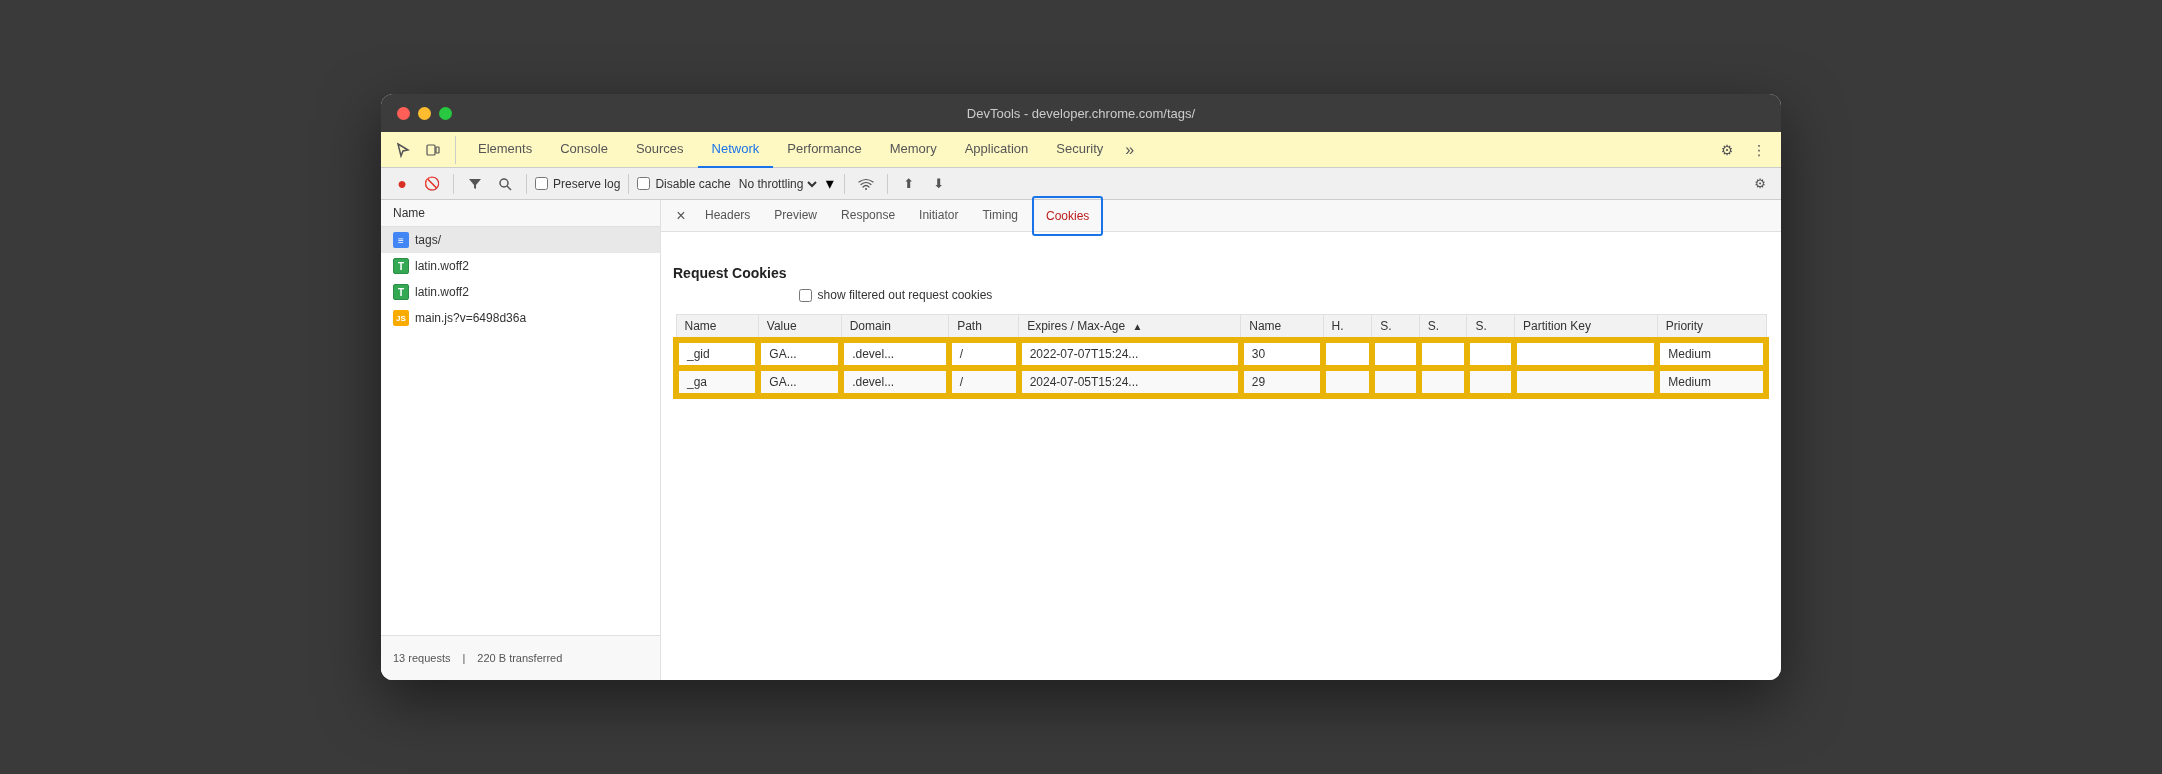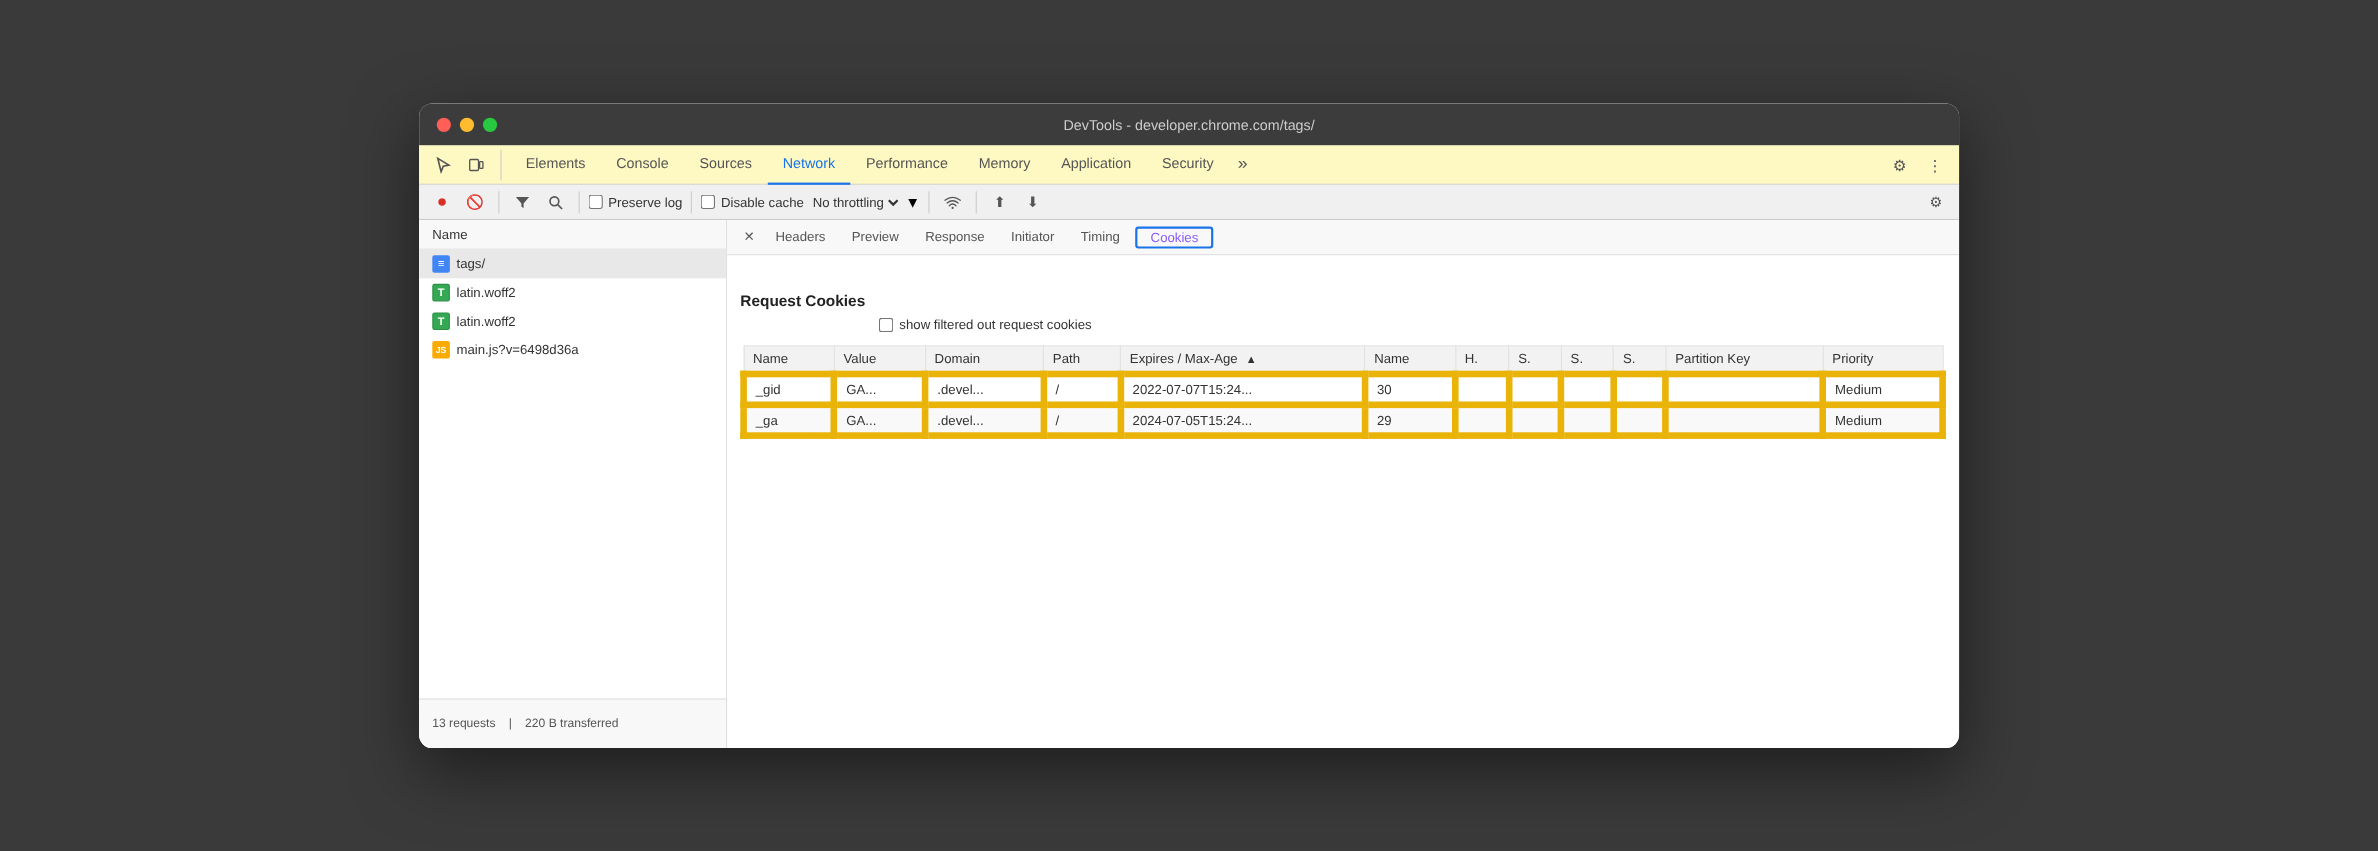--- a/index.html
+++ b/index.html
@@ -144,21 +144,20 @@
       color: #333;
       cursor: pointer;
     }
     .checkbox-label input { cursor: pointer; }
     .throttle-select {
       font-size: 12px;
       border: none;
       background: none;
       color: #333;
       cursor: pointer;
-      text-align: center;
     }
     .main-content {
       display: flex;
       height: 480px;
       background: #fff;
     }
     .file-panel {
       width: 280px;
       border-right: 1px solid #e0e0e0;
       display: flex;
@@ -229,24 +228,24 @@
       align-items: center;
       font-size: 12px;
       color: #555;
       cursor: pointer;
       border-bottom: 2px solid transparent;
       white-space: nowrap;
     }
     .detail-tab.cookies-active {
       border: 2px solid #1a73e8;
       border-radius: 3px;
-      color: #8b5cf6;
+      color: #b91c1c;
       font-weight: 500;
       margin: 4px 2px;
-      height: 20px;
+      height: 40px;
     }
     .close-btn {
       width: 24px;
       height: 24px;
       display: flex;
       align-items: center;
       justify-content: center;
       font-size: 16px;
       color: #555;
       cursor: pointer;

